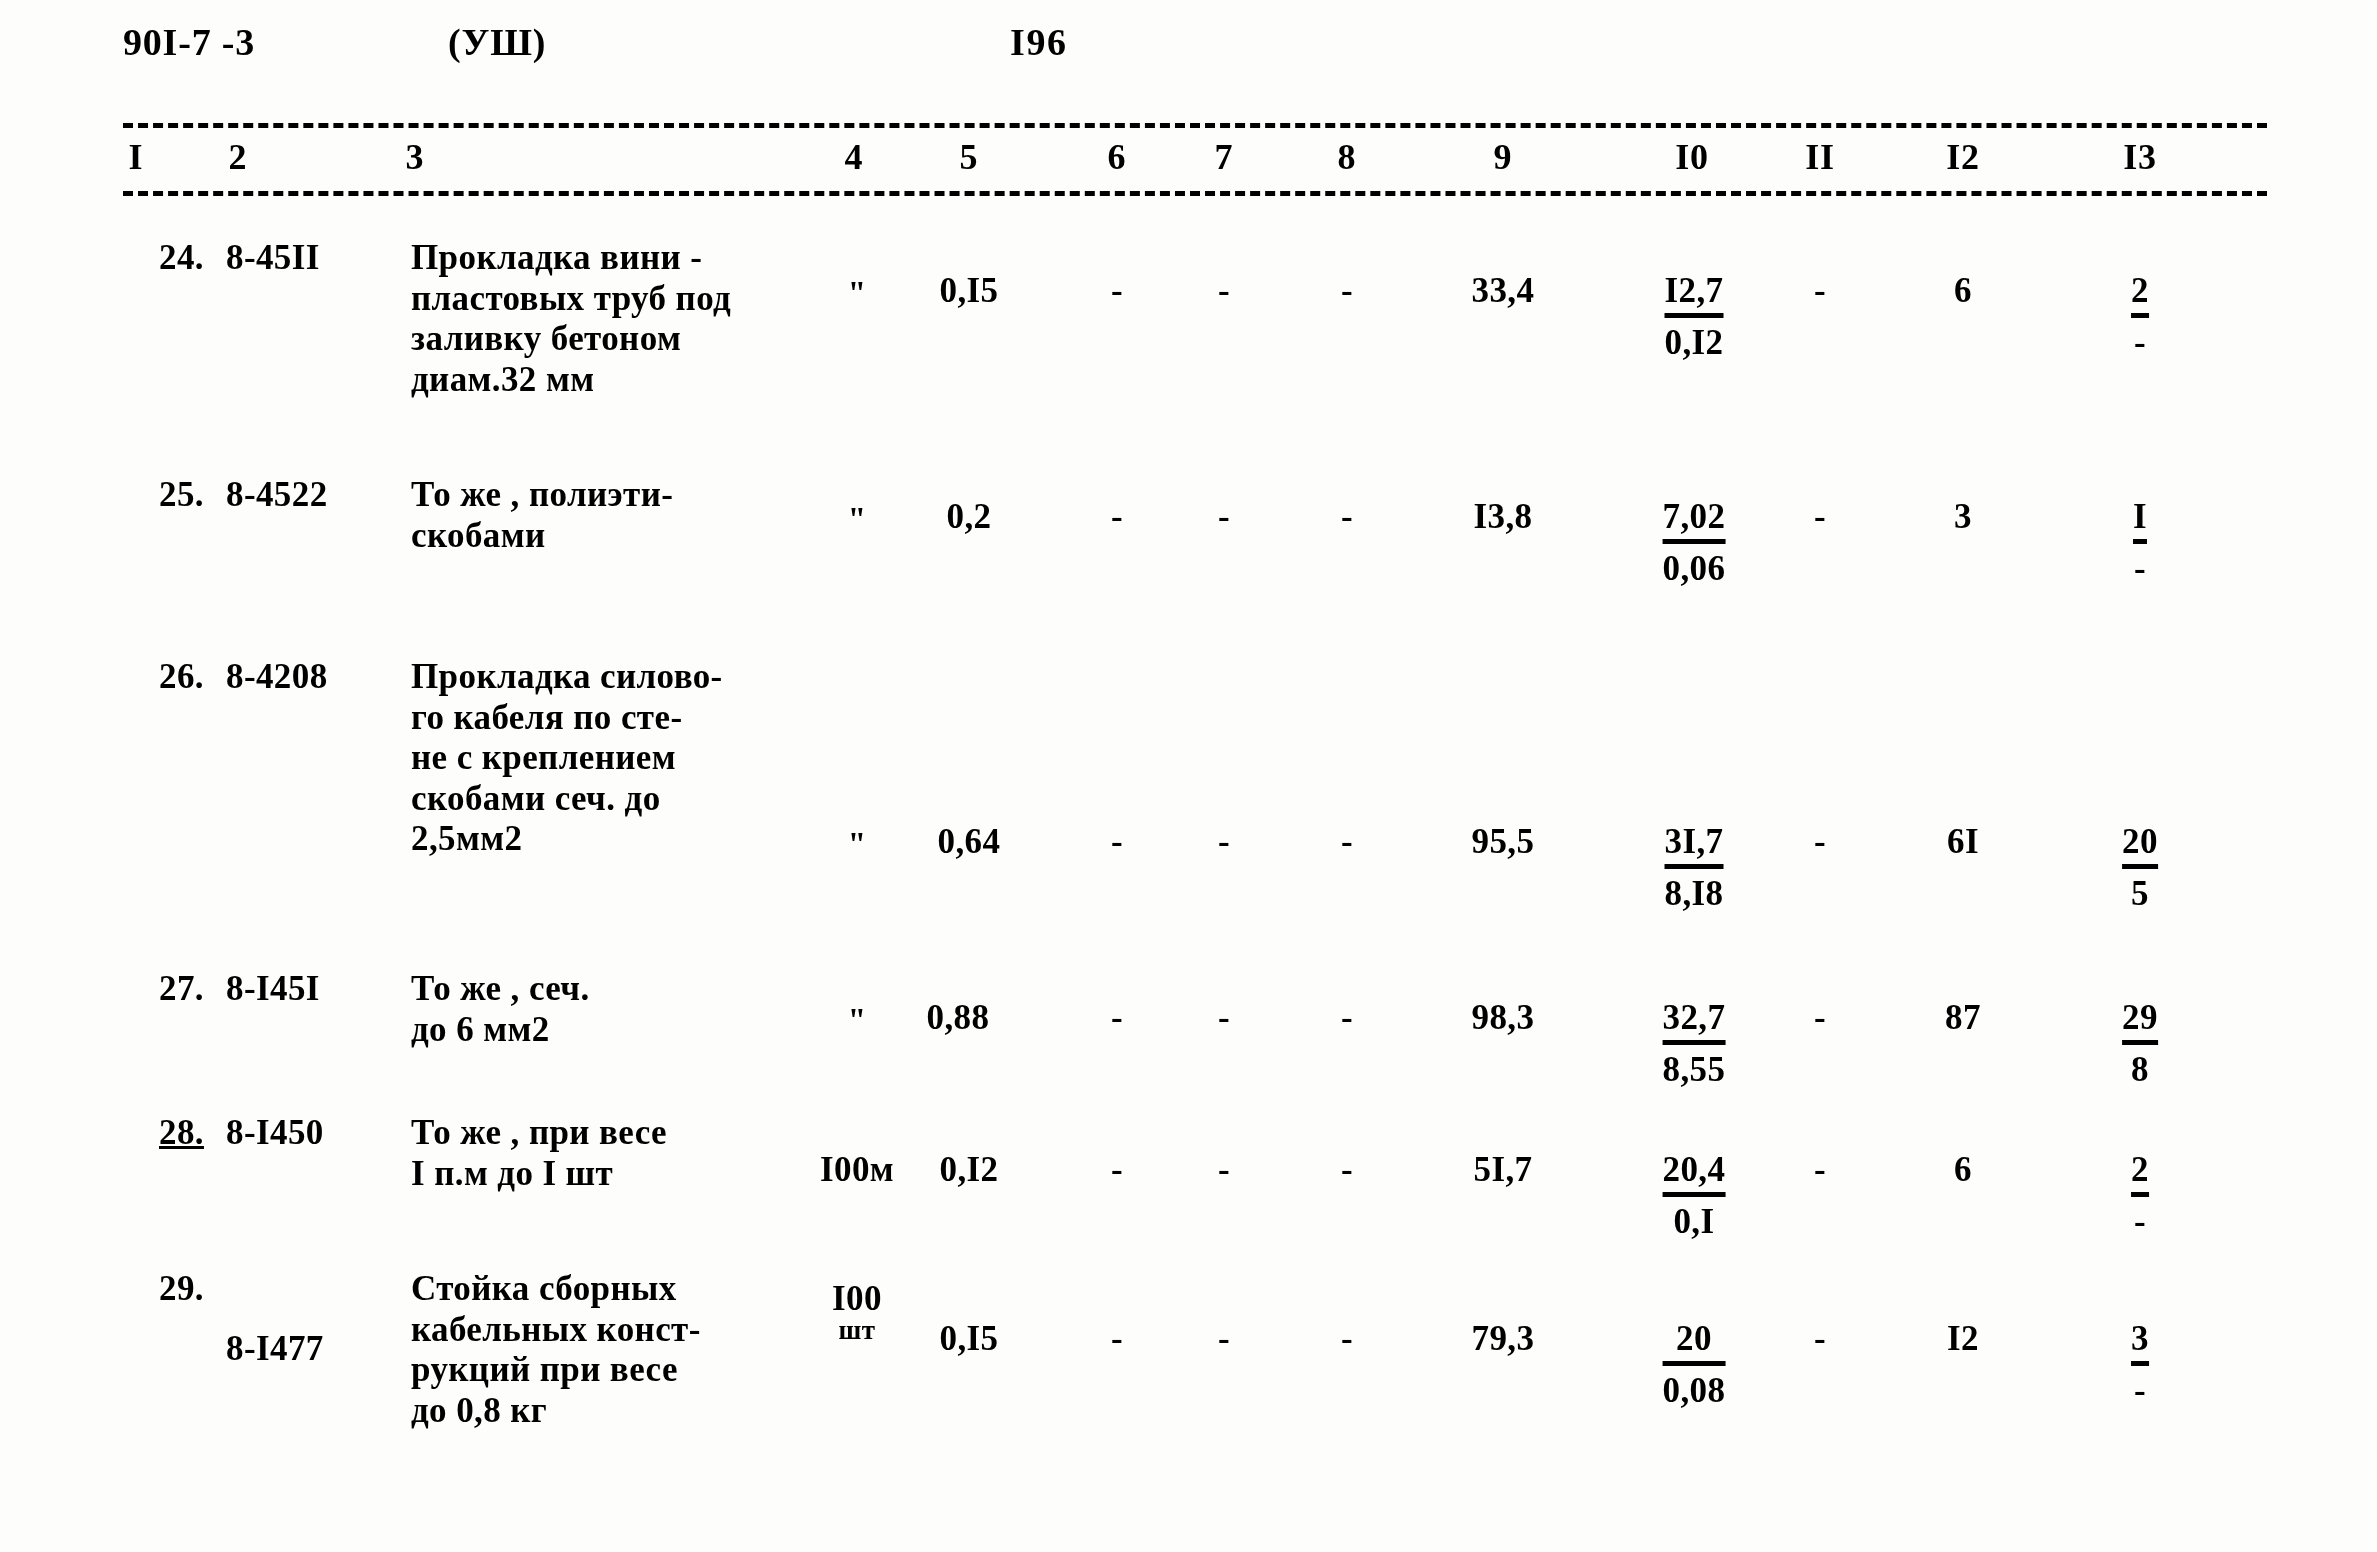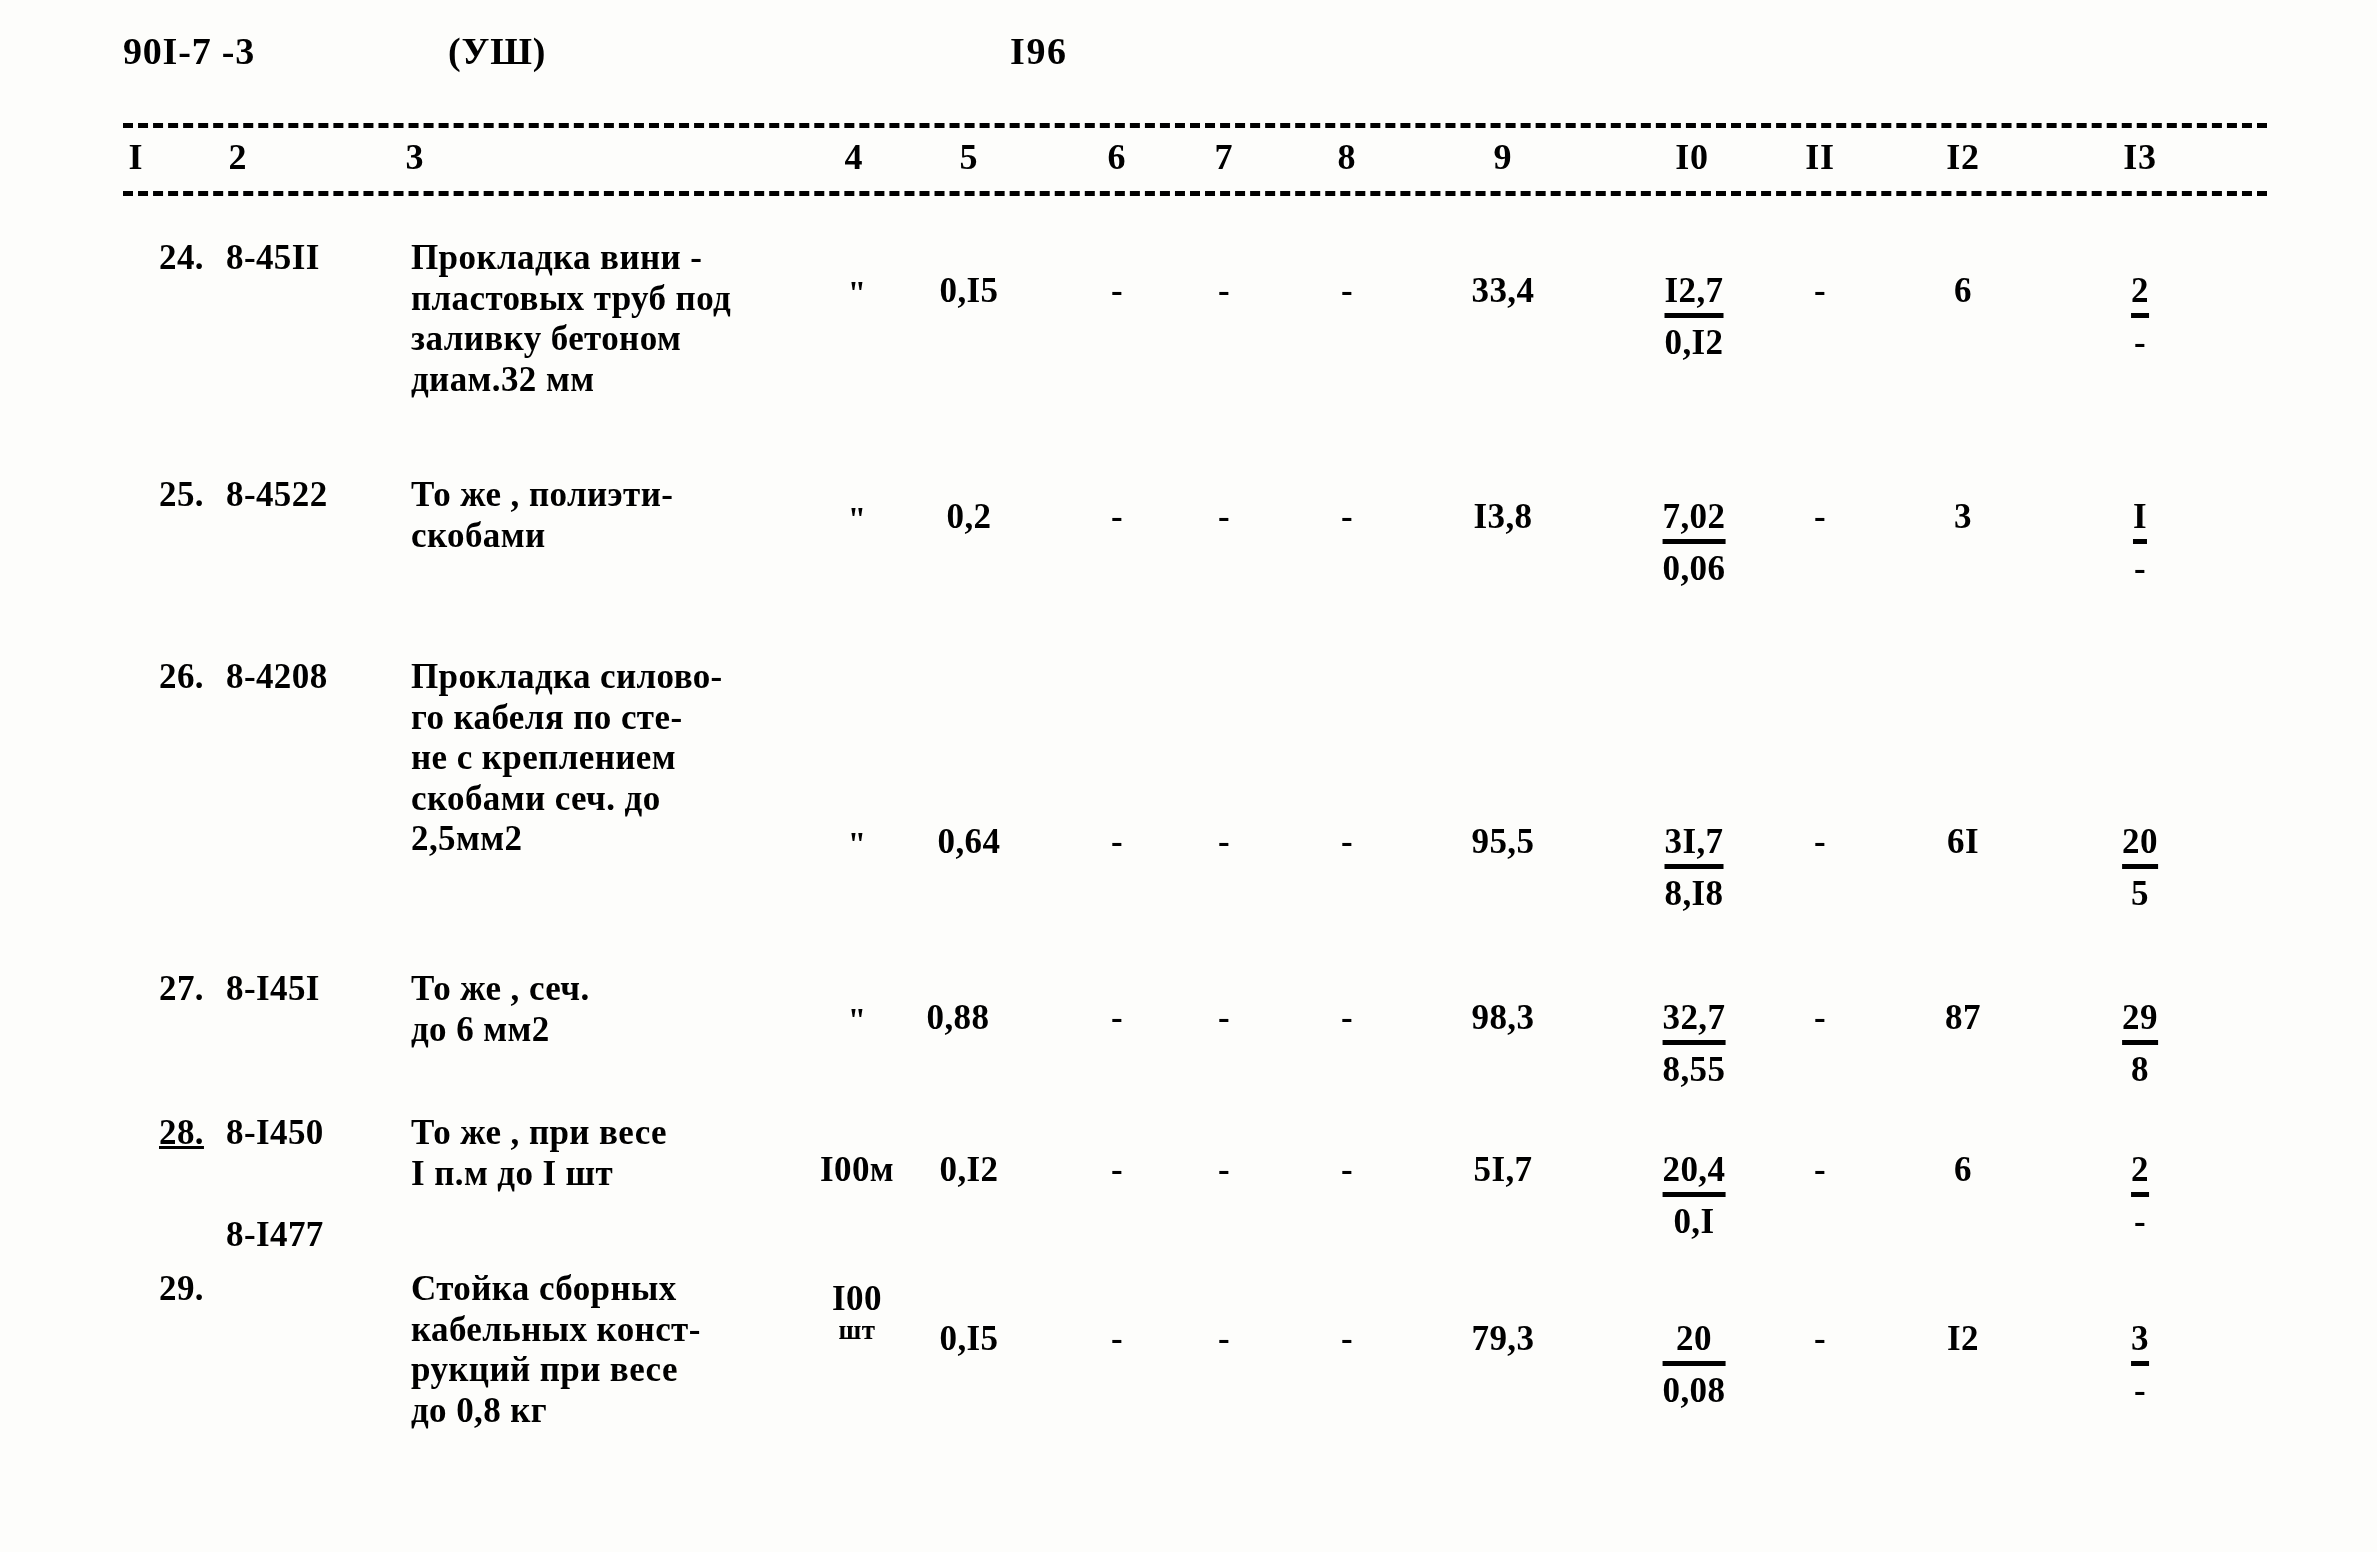--- a/index.html
+++ b/index.html
@@ -19,21 +19,21 @@
     position: absolute;
     left: 0; top: 0;
     width: 2377px;
     height: 1553px;
     background: #fdfdfb;
   }
 
   
   .doc-header {
     position: absolute;
-    left: 0; top: 29px;
+    left: 0; top: 20px;
     width: 2372px;
     height: 58px;
   }
   .doc-code {
     position: absolute;
     left: 123px; top: 0;
     font-size: 38px;
     font-weight: 700;
     letter-spacing: 0.8px;
     white-space: pre;
@@ -274,21 +274,21 @@
         </div>
         <div class="cell c-val" style="left: 1820px; top: 1150px;">-</div>
         <div class="cell c-val" style="left: 1963px; top: 1150px;">6</div>
         <div class="frac" style="left: 2140px; top: 1150px;">
           <span class="num">2</span>
           <span class="den">-</span>
         </div>
       </div>
       <div class="row" style="top: 0px;">
         <div class="cell c-num" style="top: 1269px;">29.</div>
-        <div class="cell c-code" style="top: 1215px; text-align: center;">8-I477</div>
+        <div class="cell c-code" style="top: 1329px; text-align: center;">8-I477</div>
         <div class="cell c-desc" style="top: 1269px;">Стойка сборных
 кабельных конст-
 рукций при весе
 до 0,8 кг</div>
         <div class="cell c-unit unit-stack" style="left: 857px; top: 1281px;">I00<span class="u2">шт</span></div>
         <div class="cell c-val" style="left: 969px; top: 1319px;">0,I5</div>
         <div class="cell c-val" style="left: 1117px; top: 1319px;">-</div>
         <div class="cell c-val" style="left: 1224px; top: 1319px;">-</div>
         <div class="cell c-val" style="left: 1347px; top: 1319px;">-</div>
         <div class="cell c-val" style="left: 1503px; top: 1319px;">79,3</div>

